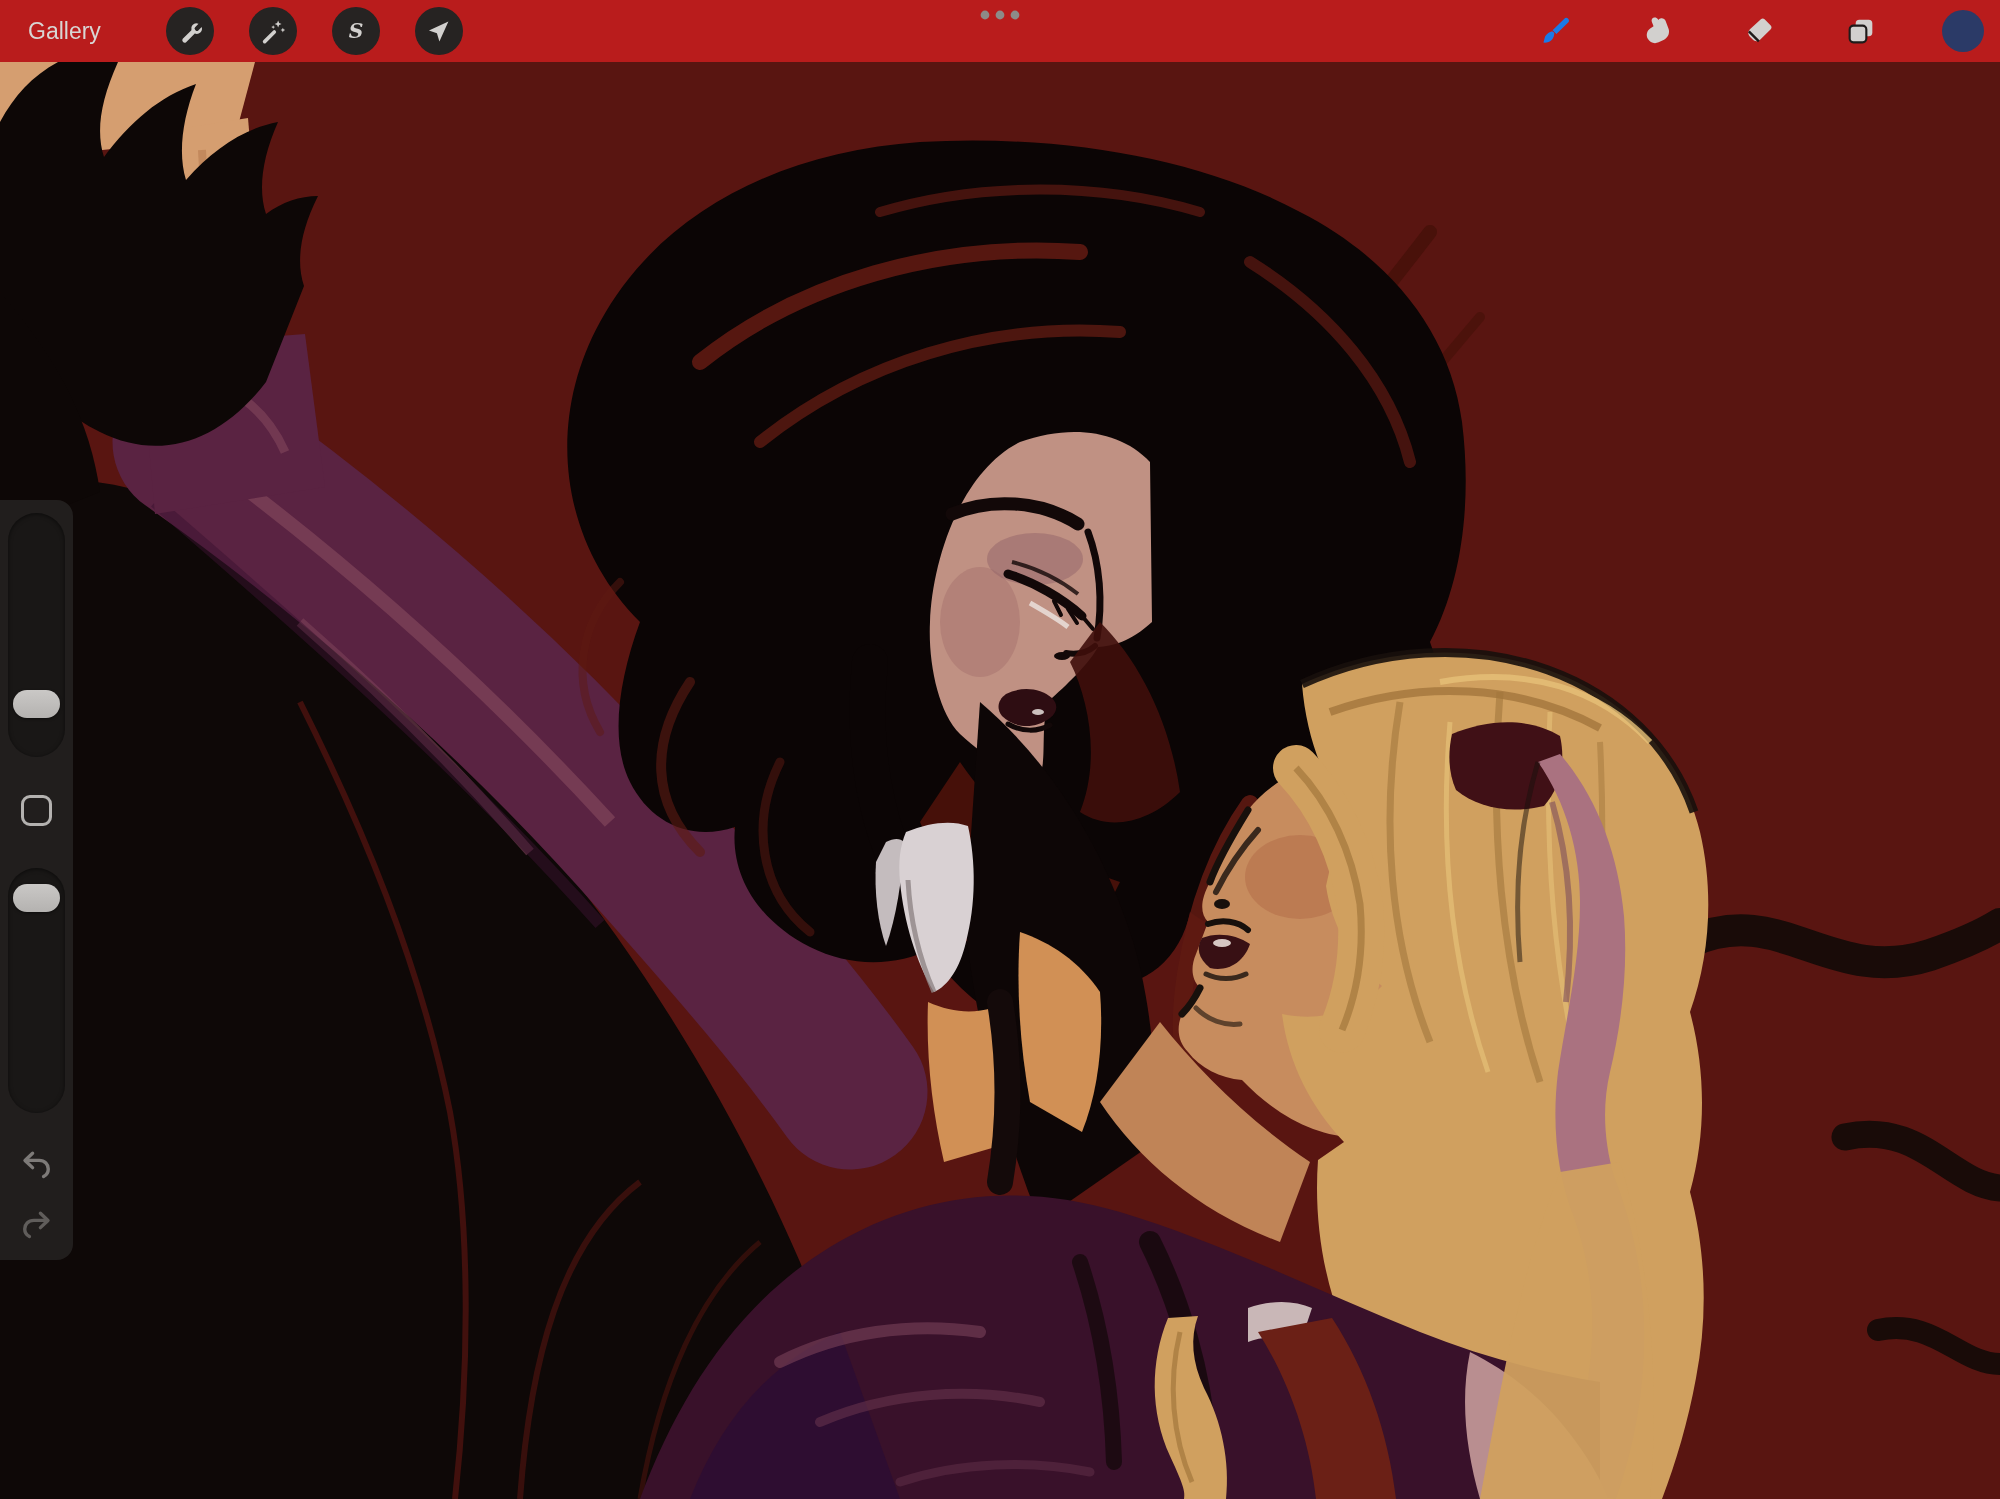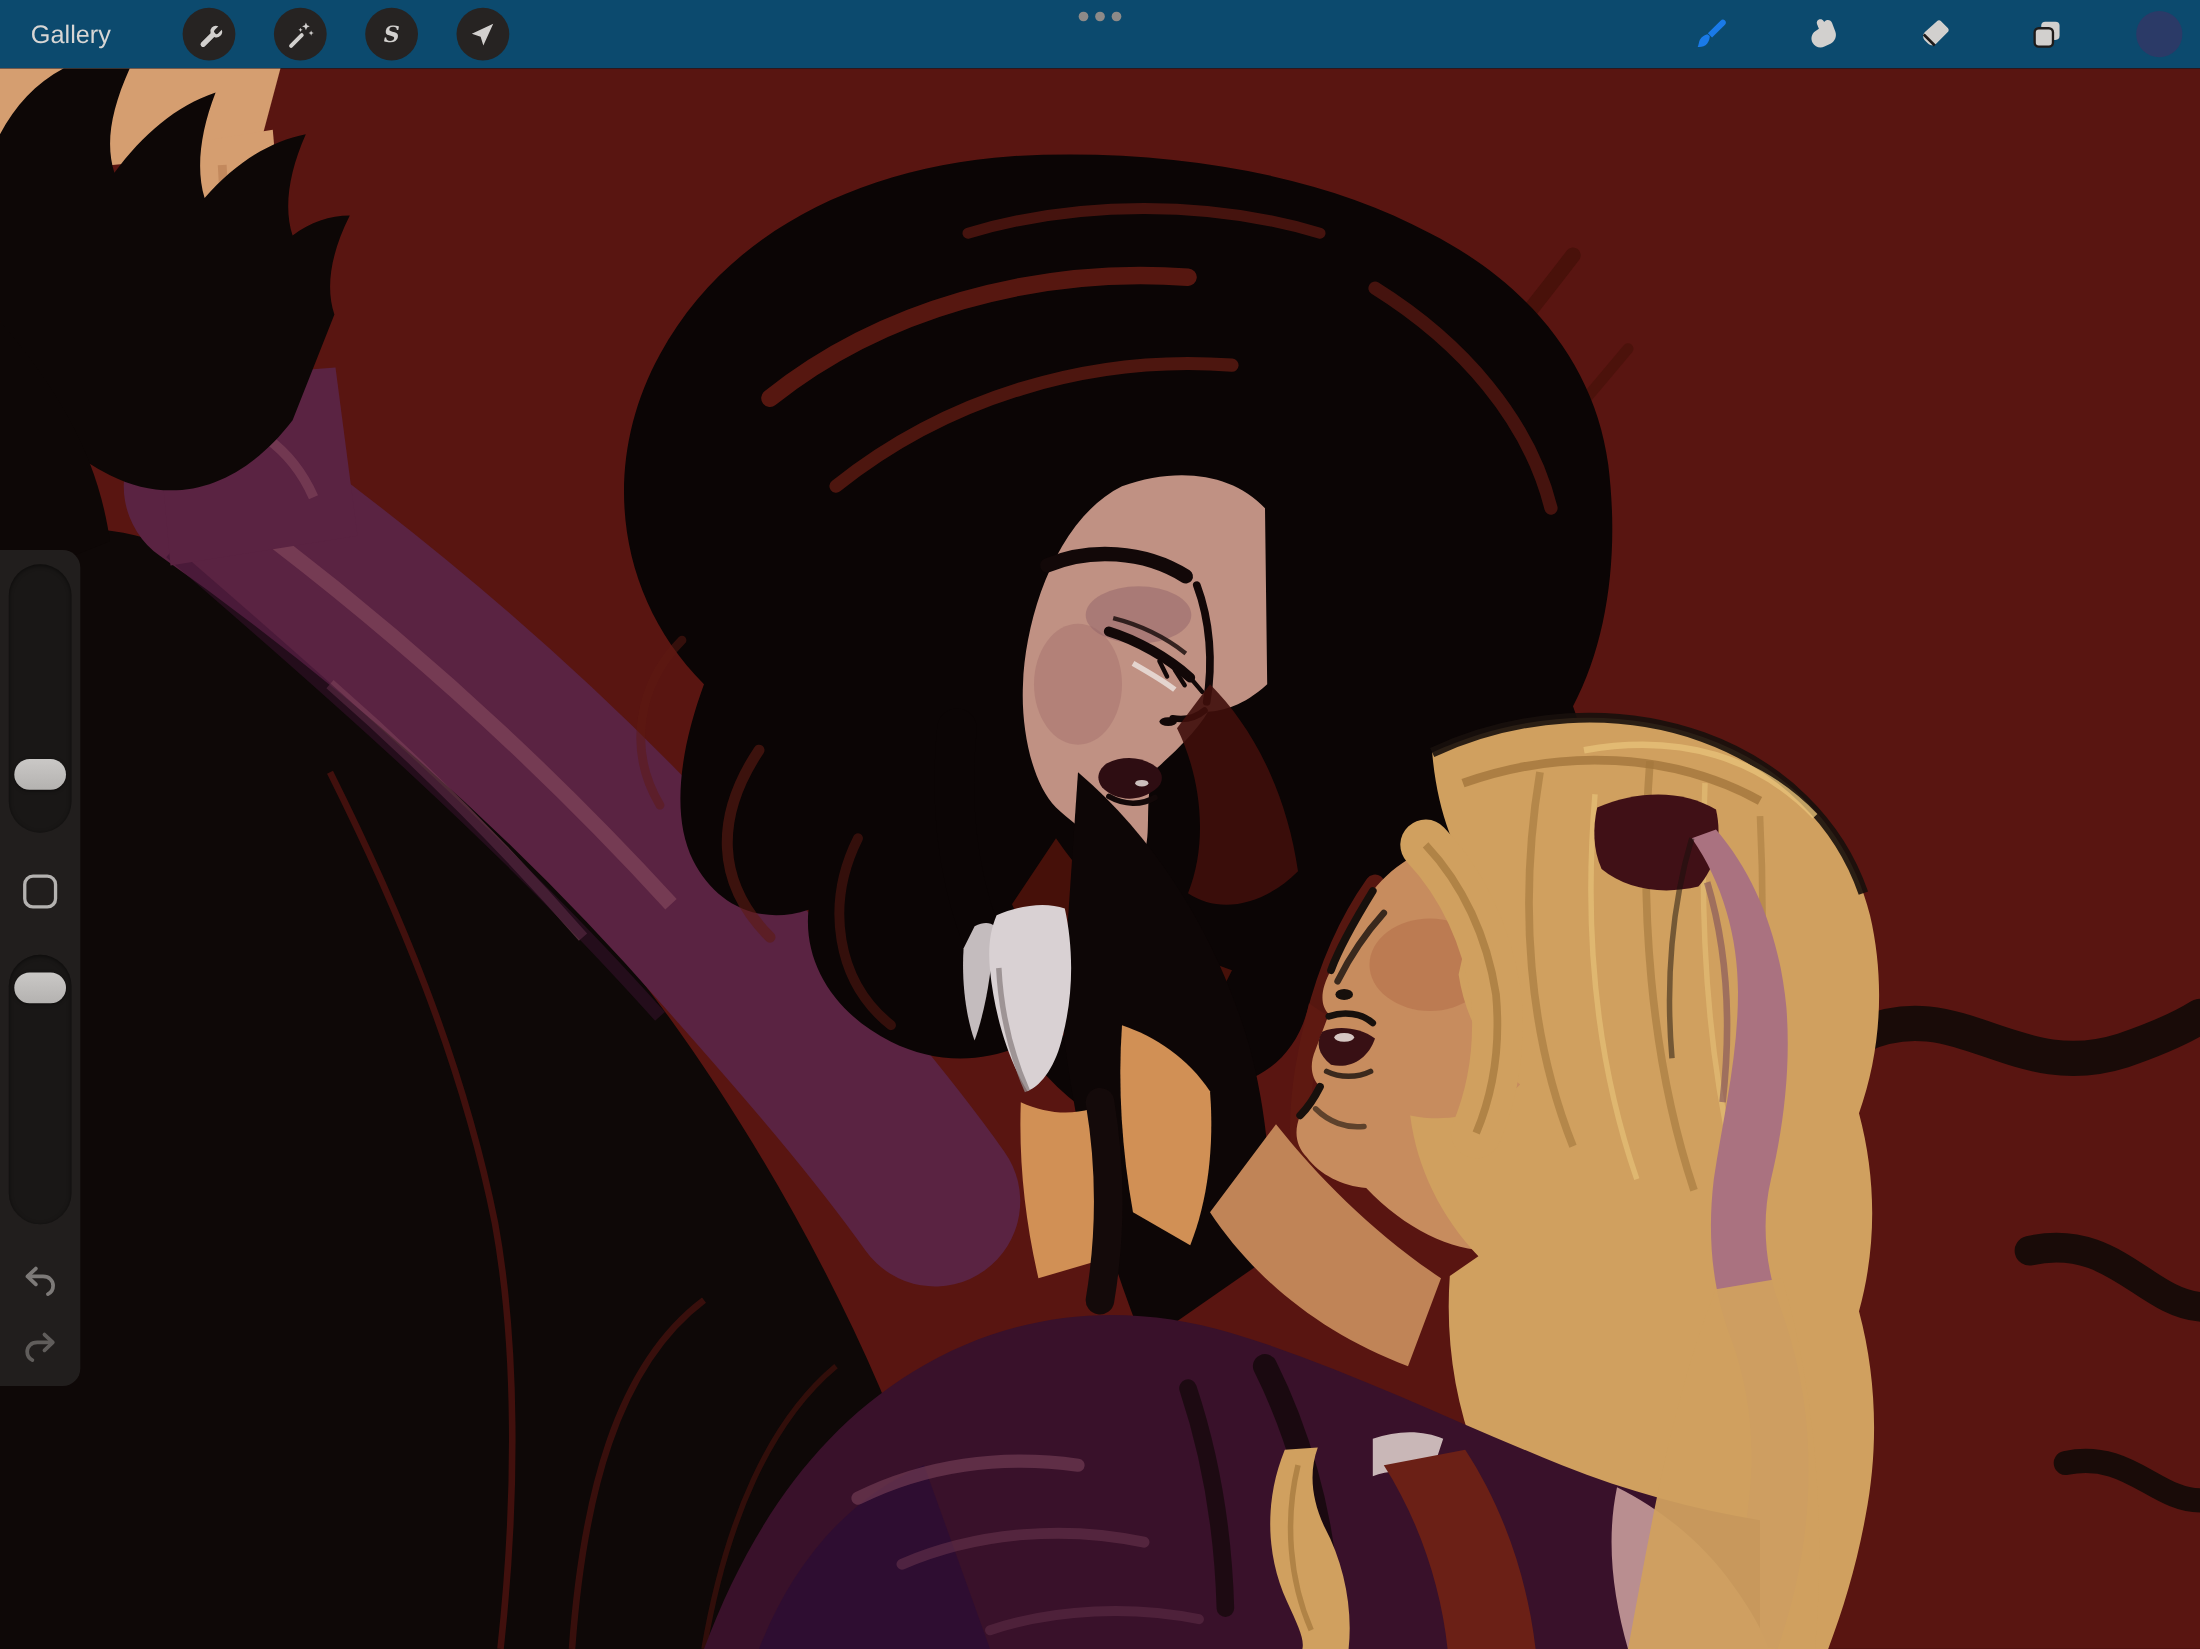--- a/index.html
+++ b/index.html
@@ -1,20 +1,20 @@
 <!DOCTYPE html>
 <html><head>
 <meta charset="utf-8">
 <style>
   html,body{margin:0;padding:0;background:#000;}
   body{width:2000px;height:1499px;position:relative;overflow:hidden;
        font-family:"Liberation Sans", sans-serif;-webkit-font-smoothing:antialiased;}
 
   
-  .topbar{position:absolute;top:0;left:0;width:2000px;height:62px;background:#0c4a6e;
+  .topbar{position:absolute;top:0;left:0;width:2000px;height:62px;background:#b91c1c;
           display:flex;align-items:center;z-index:30;}
   .tb-left{display:flex;align-items:center;gap:35px;padding-left:28px;}
   .gallery-btn{background:none;border:none;color:#d8d6d4;font-size:23px;font-weight:500;
                font-family:"Liberation Sans",sans-serif;padding:0;margin-right:30px;cursor:default;}
   .circ-btn{width:48px;height:48px;border-radius:50%;background:#262322;border:none;padding:0;
             display:flex;align-items:center;justify-content:center;}
   .tb-center{position:absolute;left:calc(50% - 30px);top:0;width:60px;height:30px;background:none;
              border:none;display:flex;align-items:flex-start;justify-content:center;padding-top:8px;}
   .tb-right{margin-left:auto;display:flex;align-items:center;gap:58px;padding-right:15px;}
   .flat-btn{background:none;border:none;padding:0;width:44px;height:48px;display:flex;

